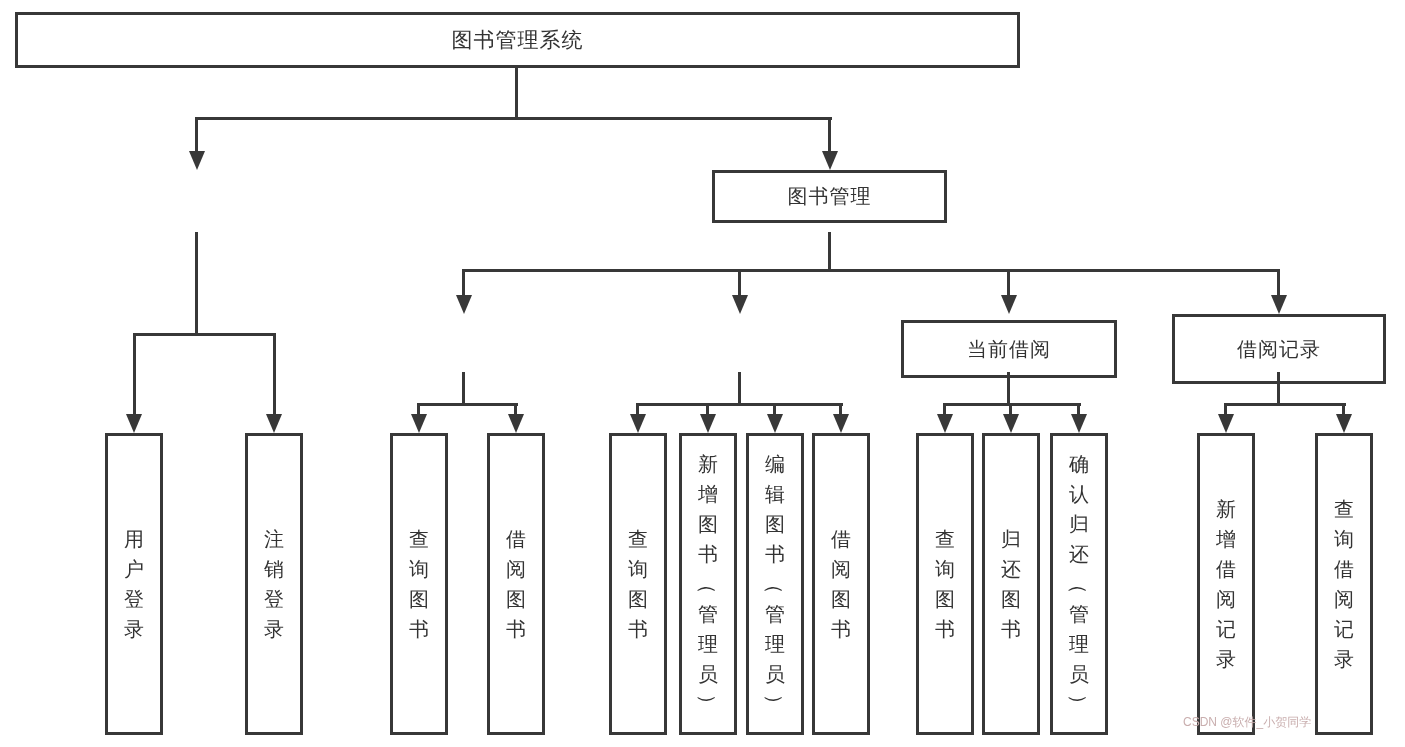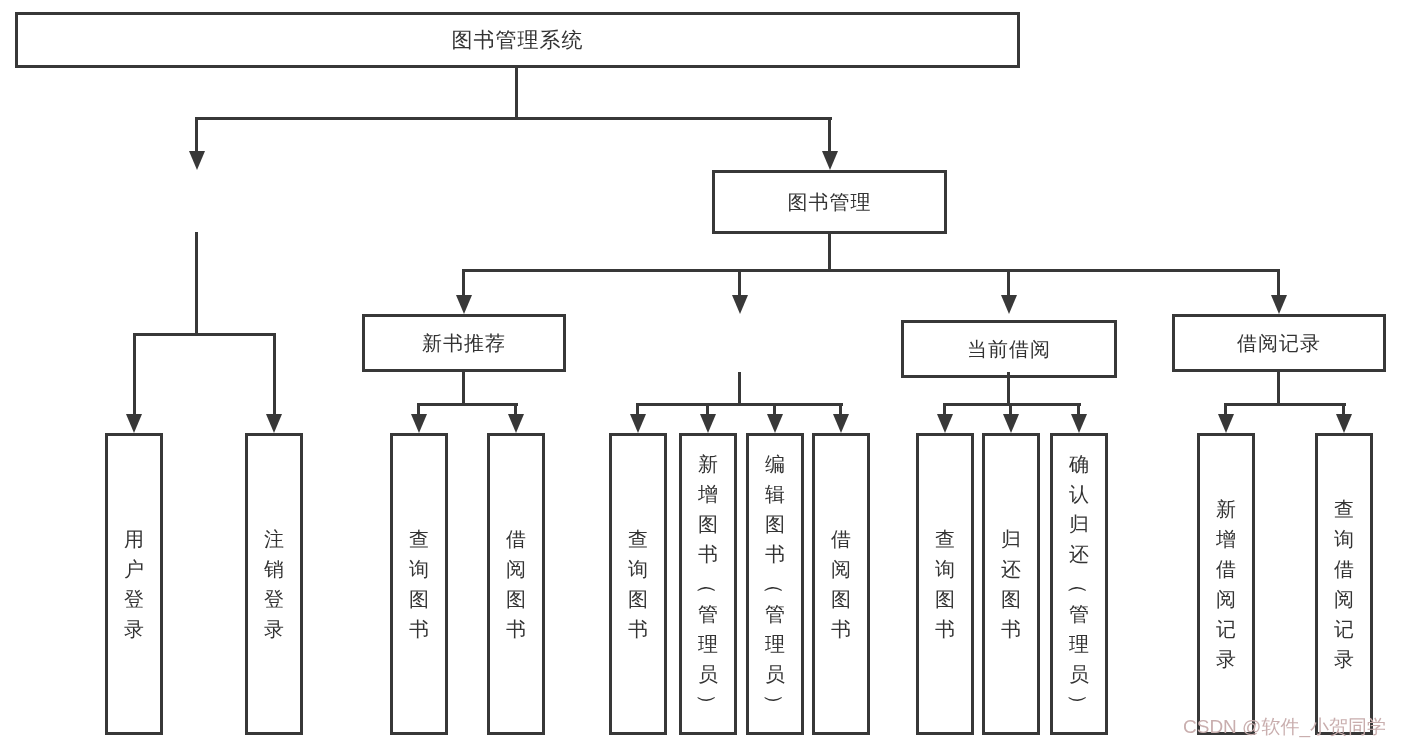--- a/index.html
+++ b/index.html
@@ -43,21 +43,21 @@
     position: absolute;
     width: 0; height: 0;
     border-left: 8px solid transparent;
     border-right: 8px solid transparent;
     border-top: 19px solid var(--line);
   }
   .watermark {
     position: absolute;
     left: 1183px;
     top: 714px;
-    font-size: 19px;
+    font-size: 12px;
     color: var(--watermark);
     white-space: nowrap;
     z-index: 5;
   }
 </style>
 </head>
 <body>
 
 <div class="canvas">
 
@@ -65,21 +65,21 @@
     <span>图书管理系统</span>
   </div>
 
   <div class="vline" style="left:515px; top:68px; height:50px;"></div>
   <div class="hline" style="left:196px; top:117px; width:636px;"></div>
   <div class="vline" style="left:195px; top:117px; height:36px;"></div>
   <div class="arrow" style="left:189px; top:151px;"></div>
   <div class="vline" style="left:828px; top:117px; height:36px;"></div>
   <div class="arrow" style="left:822px; top:151px;"></div>
 
-  <div class="box" style="left:712px; top:170px; width:235px; height:64px;">
+  <div class="box" style="left:712px; top:170px; width:235px; height:53px;">
     <span>图书管理</span>
   </div>
 
   <div class="vline" style="left:195px; top:232px; height:104px;"></div>
   <div class="hline" style="left:133px; top:333px; width:143px;"></div>
   <div class="vline" style="left:133px; top:333px; height:82px;"></div>
   <div class="arrow" style="left:126px; top:414px;"></div>
   <div class="vline" style="left:273px; top:333px; height:82px;"></div>
   <div class="arrow" style="left:266px; top:414px;"></div>
 
@@ -87,27 +87,24 @@
   <div class="hline" style="left:462px; top:269px; width:818px;"></div>
   <div class="vline" style="left:462px; top:269px; height:28px;"></div>
   <div class="arrow" style="left:456px; top:295px;"></div>
   <div class="vline" style="left:738px; top:269px; height:28px;"></div>
   <div class="arrow" style="left:732px; top:295px;"></div>
   <div class="vline" style="left:1007px; top:269px; height:28px;"></div>
   <div class="arrow" style="left:1001px; top:295px;"></div>
   <div class="vline" style="left:1277px; top:269px; height:28px;"></div>
   <div class="arrow" style="left:1271px; top:295px;"></div>
 
-  <div class="box" style="left:362px; top:314px; width:204px; height:58px;">
-    <span>新书推荐</span>
-  </div>
   <div class="box" style="left:901px; top:320px; width:216px; height:58px;">
     <span>当前借阅</span>
   </div>
-  <div class="box" style="left:1172px; top:314px; width:214px; height:58px;">
+  <div class="box" style="left:1172px; top:314px; width:214px; height:70px;">
     <span>借阅记录</span>
   </div>
 
   <div class="vline" style="left:462px; top:372px; height:34px;"></div>
   <div class="hline" style="left:417px; top:403px; width:101px;"></div>
   <div class="vline" style="left:417px; top:403px; height:13px;"></div>
   <div class="arrow" style="left:411px; top:414px;"></div>
   <div class="vline" style="left:514px; top:403px; height:13px;"></div>
   <div class="arrow" style="left:508px; top:414px;"></div>
 

